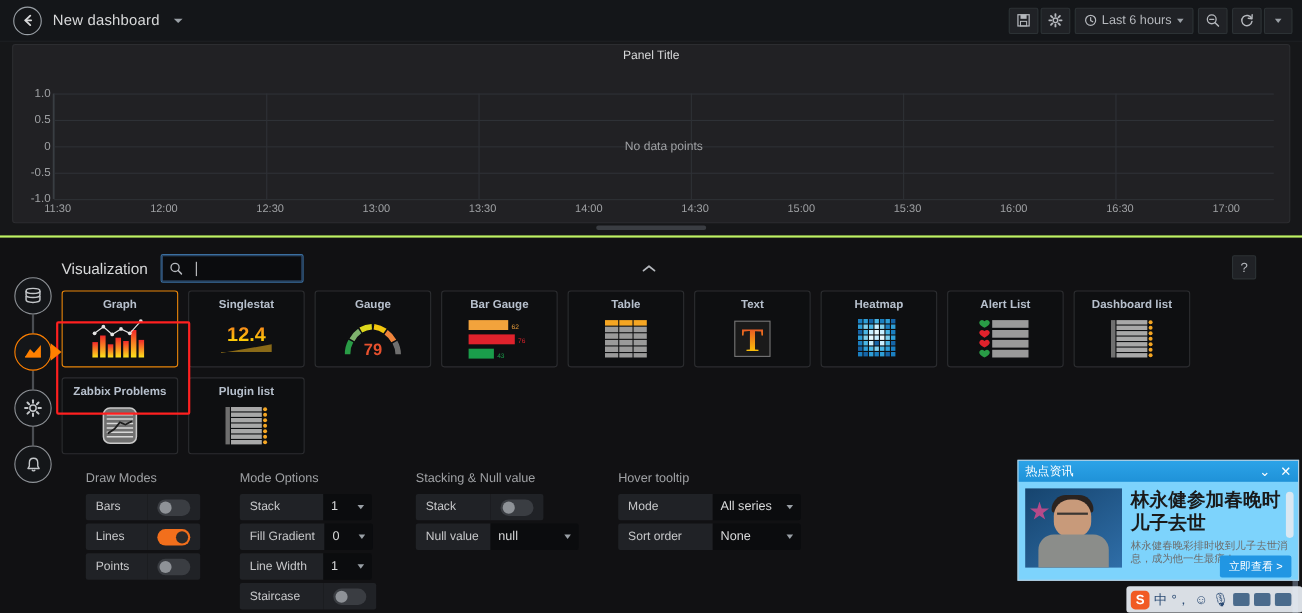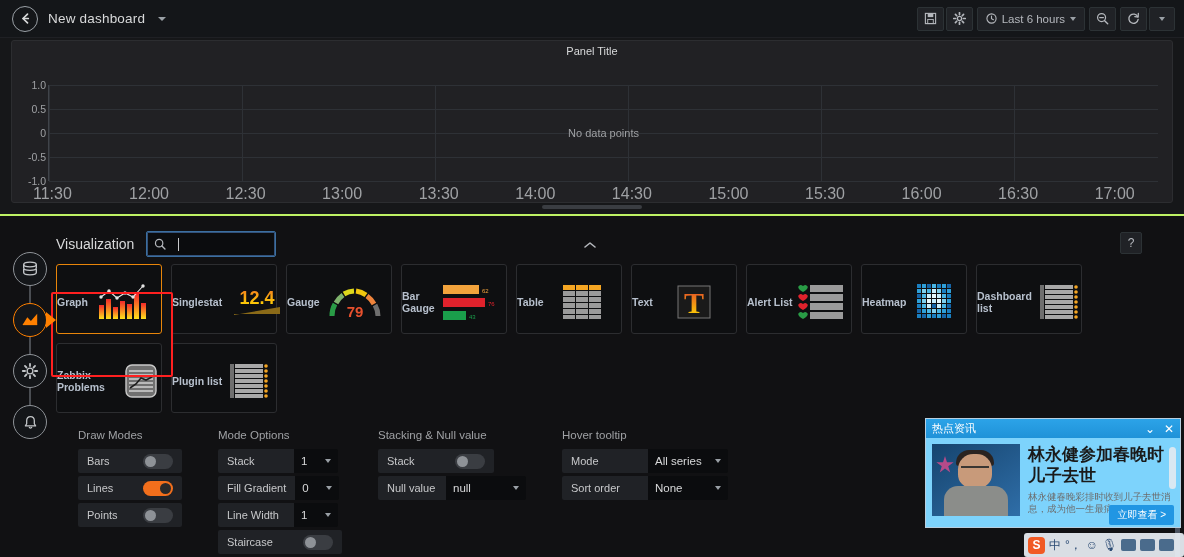--- a/index.html
+++ b/index.html
@@ -72,21 +72,21 @@
     position: absolute; top: 0; bottom: 0; width: 1px; background: #2e3136;
   }
   .no-data {
     position: absolute; left: 0; right: 0; top: 44%; text-align: center;
     font-size: 11px; color: #9fa1a4;
   }
   .x-labels {
     position: absolute; left: 36px; right: 16px; top: 124px; height: 14px;
   }
   .x-labels span {
-    position: absolute; font-size: 16px; color: #9fa1a4;
+    position: absolute; font-size: 10px; color: #9fa1a4;
     transform: translateX(-50%);
   }
   .drag-handle {
     position: absolute; left: 50%; top: 205px; transform: translateX(-50%);
     width: 100px; height: 4px; border-radius: 2px; background: #3a3d42;
     cursor: ns-resize;
   }
 
   
   .editor {
@@ -135,21 +135,21 @@
     background: #202226; border: 1px solid #2c3235; border-radius: 2px;
     display: flex; align-items: center; justify-content: center;
     color: #b5b8bd; font-size: 12px; cursor: pointer;
   }
 
   .viz-grid {
     display: flex; flex-wrap: wrap; gap: 9px; margin-top: 2px;
   }
   .viz-card {
     width: 106px; height: 70px; background: #0e0f11; border: 1px solid #2c2d30;
-    border-radius: 3px; display: flex; flex-direction: row; align-items: center;
+    border-radius: 3px; display: flex; flex-direction: column; align-items: center;
     padding-top: 6px; cursor: pointer;
   }
   .viz-card.selected { border: 1.5px solid #e8850a; }
   .viz-card-label { font-size: 10.5px; color: #b7c0cd; font-weight: 600; }
   .viz-card-icon {
     flex: 1; display: flex; align-items: center; justify-content: center;
     width: 100%;
   }
   .red-highlight {
     position: absolute; left: -5px; top: 28px; width: 122px; height: 85px;
@@ -561,38 +561,20 @@
           <span class="viz-card-icon">
             <svg width="40" height="40" viewBox="0 0 40 40">
               <defs>
                   <linearGradient id="gt" x1="0" y1="0" x2="0" y2="1">
                 <stop offset="0%" stop-color="#e23b2c"></stop>
                     <stop offset="100%" stop-color="#ffe000"></stop>
               </linearGradient>
                 </defs>
               <rect x="4" y="4" width="32" height="32" fill="#1a1a1a" stroke="#777" stroke-width="1"></rect>
               <text x="20" y="31" text-anchor="middle" font-family="Liberation Serif, serif" font-size="30" font-weight="bold" fill="url(#gt)">T</text>
-            </svg>
-          </span>
-        </div>
-
-        <div class="viz-card">
-          <span class="viz-card-label">Alert List</span>
-          <span class="viz-card-icon">
-            <svg width="48" height="38" viewBox="0 0 48 38">
-              <g>
-                <path d="M5 3 q-3 -2.4 -4.6 .6 q-1 2.4 4.6 5.4 q5.6 -3 4.6 -5.4 q-1.6 -3 -4.6 -.6z" fill="#299c46" transform="translate(0,0)"></path>
-                <rect x="12" y="2" width="33" height="7" fill="#9a9a9a"></rect>
-                <path d="M5 12 q-3 -2.4 -4.6 .6 q-1 2.4 4.6 5.4 q5.6 -3 4.6 -5.4 q-1.6 -3 -4.6 -.6z" fill="#e0222c"></path>
-                <rect x="12" y="11" width="33" height="7" fill="#9a9a9a"></rect>
-                <path d="M5 21 q-3 -2.4 -4.6 .6 q-1 2.4 4.6 5.4 q5.6 -3 4.6 -5.4 q-1.6 -3 -4.6 -.6z" fill="#e0222c"></path>
-                <rect x="12" y="20" width="33" height="7" fill="#9a9a9a"></rect>
-                <path d="M5 30 q-3 -2.4 -4.6 .6 q-1 2.4 4.6 5.4 q5.6 -3 4.6 -5.4 q-1.6 -3 -4.6 -.6z" fill="#299c46"></path>
-                <rect x="12" y="29" width="33" height="7" fill="#9a9a9a"></rect>
-              </g>
             </svg>
           </span>
         </div>
 
         <div class="viz-card">
           <span class="viz-card-label">Heatmap</span>
           <span class="viz-card-icon">
             <svg width="40" height="38" viewBox="0 0 40 38">
               <g>
                 <rect x="1" y="1" width="4" height="4" fill="#1a7fc1"></rect>
@@ -643,20 +625,38 @@
                   <rect x="16" y="31" width="4" height="4" fill="#1a7fc1"></rect>
                   <rect x="21" y="31" width="4" height="4" fill="#2e9fd8"></rect>
                   <rect x="26" y="31" width="4" height="4" fill="#1565a8"></rect>
                   <rect x="31" y="31" width="4" height="4" fill="#1a7fc1"></rect>
               </g>
             </svg>
           </span>
         </div>
 
         <div class="viz-card">
+          <span class="viz-card-label">Alert List</span>
+          <span class="viz-card-icon">
+            <svg width="48" height="38" viewBox="0 0 48 38">
+              <g>
+                <path d="M5 3 q-3 -2.4 -4.6 .6 q-1 2.4 4.6 5.4 q5.6 -3 4.6 -5.4 q-1.6 -3 -4.6 -.6z" fill="#299c46" transform="translate(0,0)"></path>
+                <rect x="12" y="2" width="33" height="7" fill="#9a9a9a"></rect>
+                <path d="M5 12 q-3 -2.4 -4.6 .6 q-1 2.4 4.6 5.4 q5.6 -3 4.6 -5.4 q-1.6 -3 -4.6 -.6z" fill="#e0222c"></path>
+                <rect x="12" y="11" width="33" height="7" fill="#9a9a9a"></rect>
+                <path d="M5 21 q-3 -2.4 -4.6 .6 q-1 2.4 4.6 5.4 q5.6 -3 4.6 -5.4 q-1.6 -3 -4.6 -.6z" fill="#e0222c"></path>
+                <rect x="12" y="20" width="33" height="7" fill="#9a9a9a"></rect>
+                <path d="M5 30 q-3 -2.4 -4.6 .6 q-1 2.4 4.6 5.4 q5.6 -3 4.6 -5.4 q-1.6 -3 -4.6 -.6z" fill="#299c46"></path>
+                <rect x="12" y="29" width="33" height="7" fill="#9a9a9a"></rect>
+              </g>
+            </svg>
+          </span>
+        </div>
+
+        <div class="viz-card">
           <span class="viz-card-label">Dashboard list</span>
           <span class="viz-card-icon">
             <svg width="44" height="38" viewBox="0 0 44 38">
               <rect x="3" y="2" width="4" height="34" fill="#6f6f6f"></rect>
               <g fill="#a8a8a8">
                 <rect x="8" y="2" width="28" height="4"></rect>
                   <rect x="8" y="7" width="28" height="4"></rect>
                 <rect x="8" y="12" width="28" height="4"></rect>
                   <rect x="8" y="17" width="28" height="4"></rect>
                 <rect x="8" y="22" width="28" height="4"></rect>

